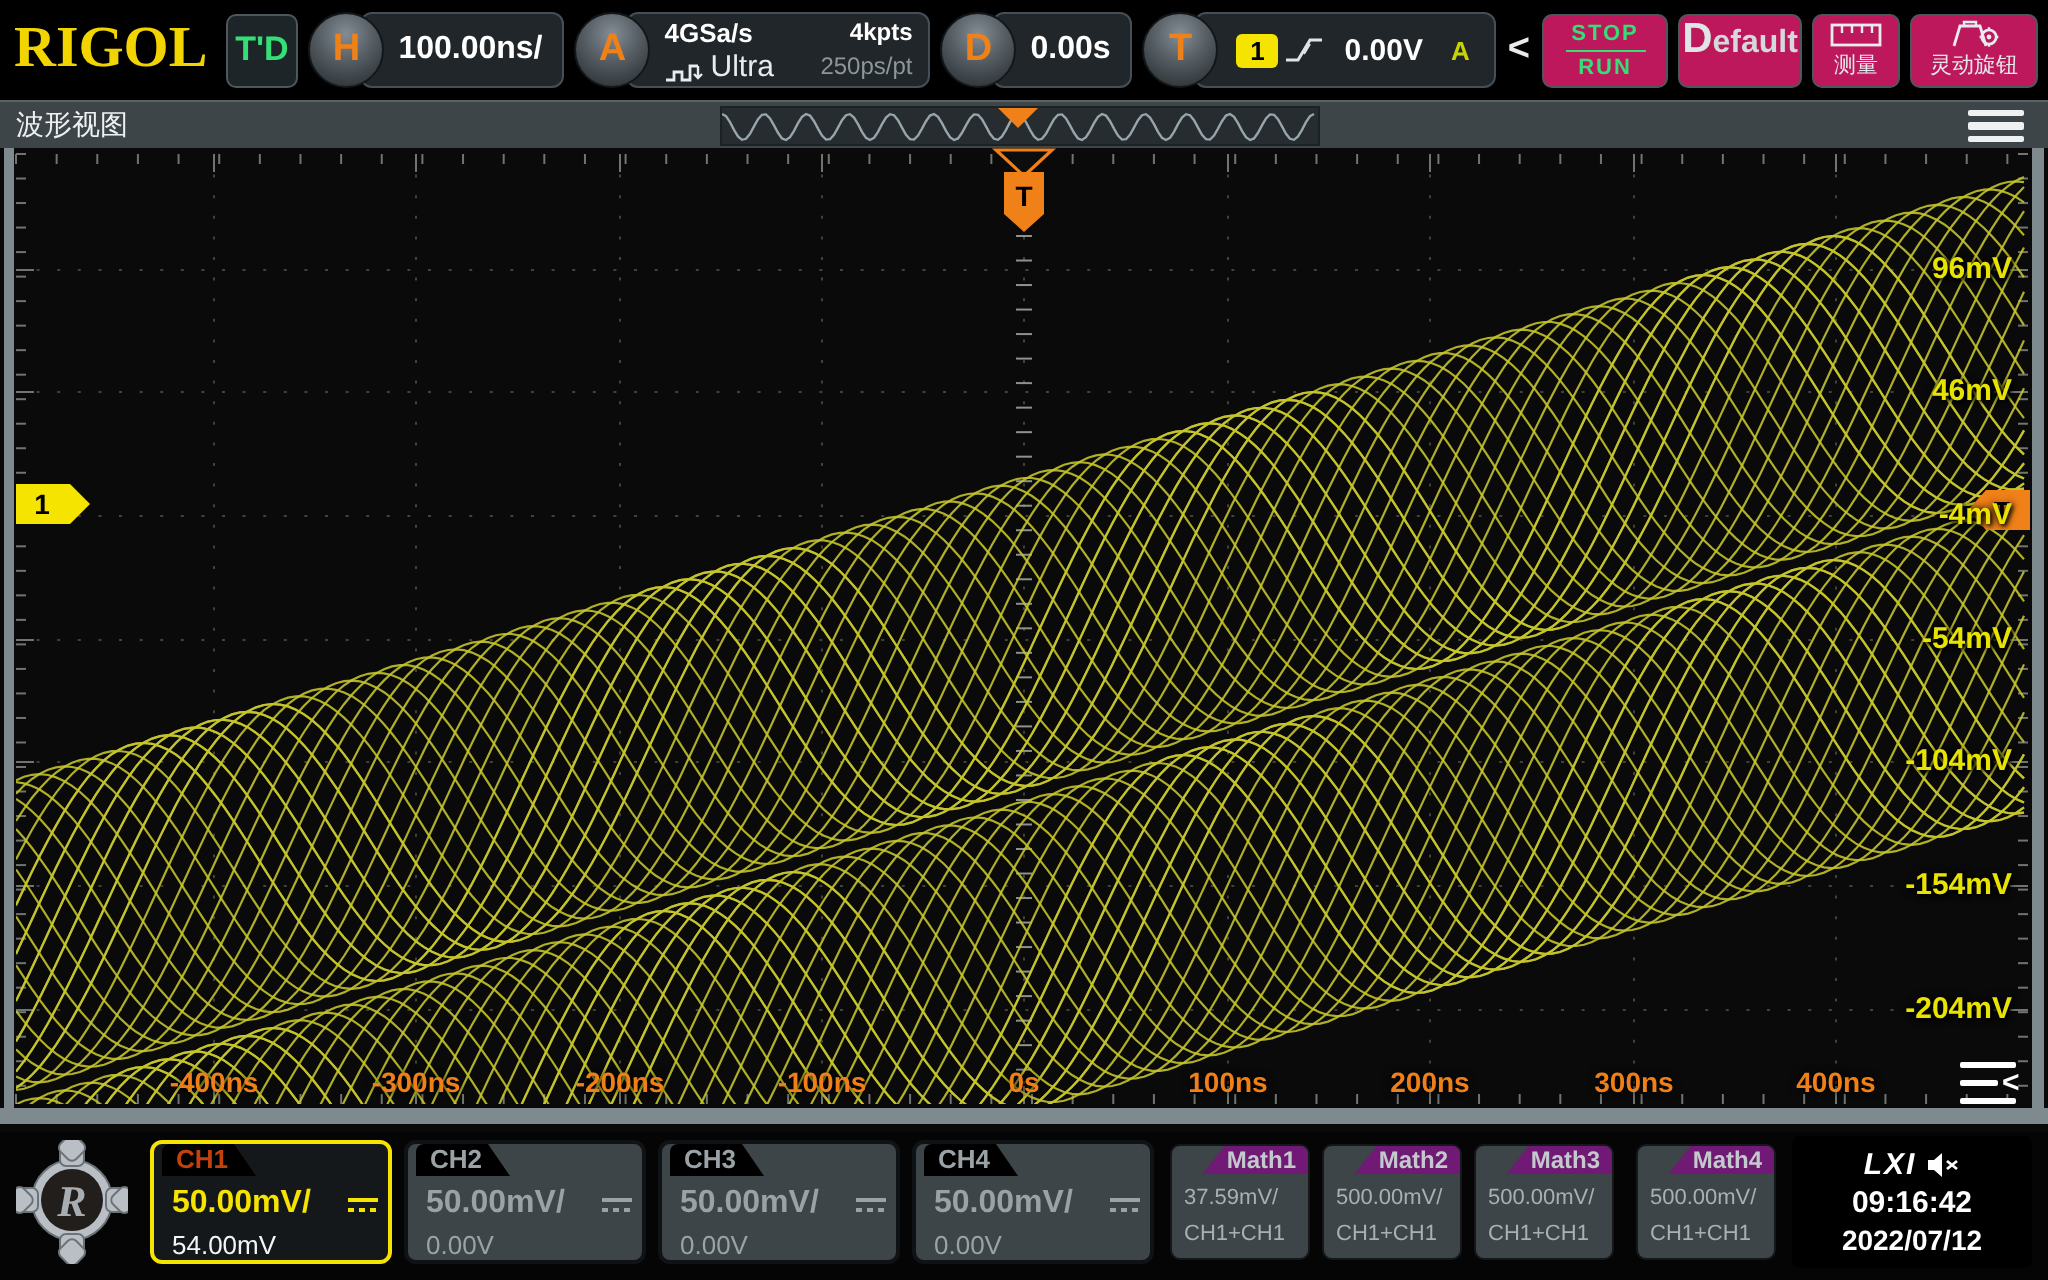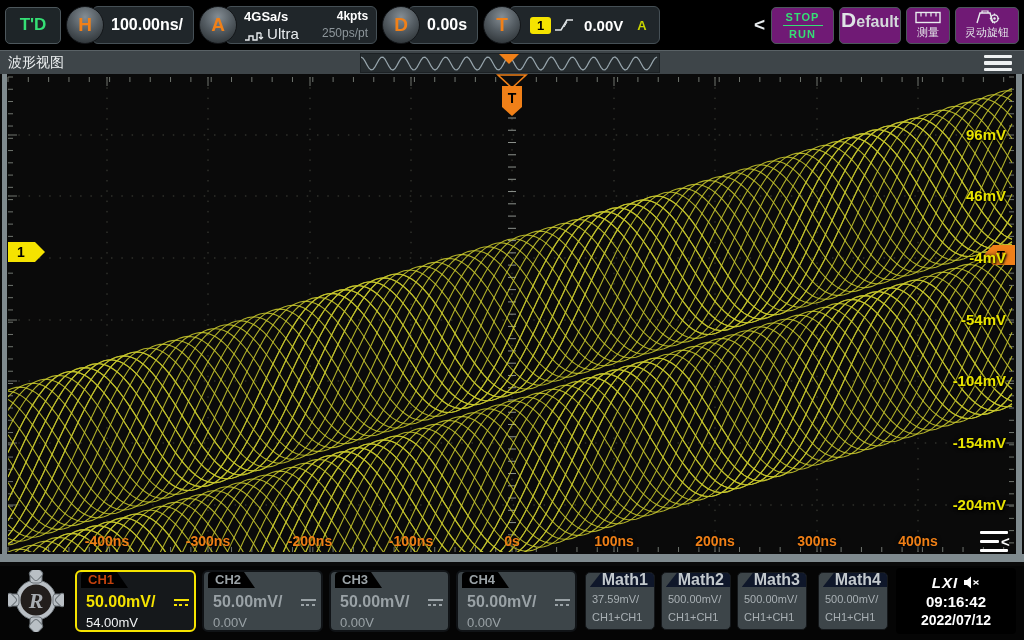--- a/index.html
+++ b/index.html
@@ -5,21 +5,21 @@
   * { margin:0; padding:0; box-sizing:border-box; }
   html,body { width:1024px; height:640px; background:#000; overflow:hidden;
     font-family:"Liberation Sans", sans-serif; -webkit-font-smoothing:antialiased; }
   .abs { position:absolute; }
 
   
   #topbar { position:absolute; left:0; top:0; width:1024px; height:50px; background:#000;
     display:flex; align-items:center; padding:0 5px; gap:5px; }
   #logo { font-family:"Liberation Serif", serif; font-weight:bold; font-size:29px;
     color:#f2d500; letter-spacing:0px; padding:0 4px 2px 2px; }
-  .tbtn { background:#701a75; border:1px solid #4d575c; border-radius:5px; color:#dfe4e6;
+  .tbtn { background:#be185d; border:1px solid #4d575c; border-radius:5px; color:#dfe4e6;
     height:37px; display:flex; flex-direction:column; align-items:center; justify-content:center;
     cursor:pointer; }
   #td-btn { width:56px; font-size:17px; font-weight:bold; color:#35df75; background:#1e2528; }
   .grp { position:relative; display:flex; align-items:center; height:42px; }
   .badge-circle { width:38px; height:38px; border-radius:50%;
     background:radial-gradient(circle at 50% 28%, #848d94 0%, #545c62 45%, #23282b 100%);
     border:1px solid #14171a; color:#f08018; font-size:19px; font-weight:bold;
     display:flex; align-items:center; justify-content:center; z-index:2; }
   .grp-box { background:#20262a; border:1px solid #454f55; border-radius:6px; height:38px;
     margin-left:-12px; padding-left:18px; display:flex; align-items:center; color:#fff; }
@@ -82,38 +82,39 @@
   .chrow1 { position:absolute; left:9px; top:21px; font-size:16px; font-weight:bold; color:#9aa2a6;
     width:105px; display:flex; justify-content:space-between; align-items:center; }
   .chcard.active .chrow1 { color:#f5e300; }
   .cpl { width:15px; height:7px; border-top:2.2px solid currentColor; position:relative; margin-right:2px;}
   .cpl:after { content:""; position:absolute; left:0; top:3px; width:15px; height:2.2px;
     background:repeating-linear-gradient(90deg, currentColor 0 3px, transparent 3px 5.4px); }
   .chrow2 { position:absolute; left:9px; top:43px; font-size:13px; color:#9aa2a6; }
   .chcard.active .chrow2 { color:#f2f4f5; }
   .mcard { position:absolute; top:6px; width:70px; height:58px; border-radius:5px;
     background:#3d4549; border:1px solid #15181b; cursor:pointer; }
-  .mtab { position:absolute; right:0px; top:0; height:14px; padding:0 6px 0 12px; background:#0f172a;
-    color:#c3c9cd; font-size:16px; font-weight:bold; line-height:14px;
+  .mtab { position:absolute; right:0px; top:0; height:14px; padding:0 6px 0 12px; background:#701a75;
+    color:#c3c9cd; font-size:12px; font-weight:bold; line-height:14px;
     clip-path:polygon(11px 0, 100% 0, 100% 100%, 0 100%); border-radius:0 4px 0 0; }
   .mrow1 { position:absolute; left:6px; top:20px; font-size:11px; color:#a9b0b4; }
   .mrow2 { position:absolute; left:6px; top:38px; font-size:11px; color:#a9b0b4; }
   #clockbox { position:absolute; left:896px; top:2px; width:120px; height:66px; background:#000;
     border-radius:4px; display:flex; flex-direction:column; align-items:center; justify-content:center; gap:2px;}
   #lxi-row { display:flex; align-items:center; gap:5px; }
   #lxi { color:#fff; font-weight:bold; font-style:italic; font-size:15px; letter-spacing:1px;}
   #clock-time { color:#fff; font-size:15px; font-weight:bold; }
   #clock-date { color:#fff; font-size:14px; font-weight:bold; }
 
   .marker { position:absolute; cursor:pointer; }
 </style>
 </head>
 <body>
 
 <div id="topbar">
+  <div id="logo">RIGOL</div>
   <div id="td-btn" class="tbtn">T'D</div>
 
   <div class="grp">
     <div class="badge-circle">H</div>
     <div class="grp-box">
         <span class="hv">100.00ns/</span>
       </div>
   </div>
 
   <div class="grp">

